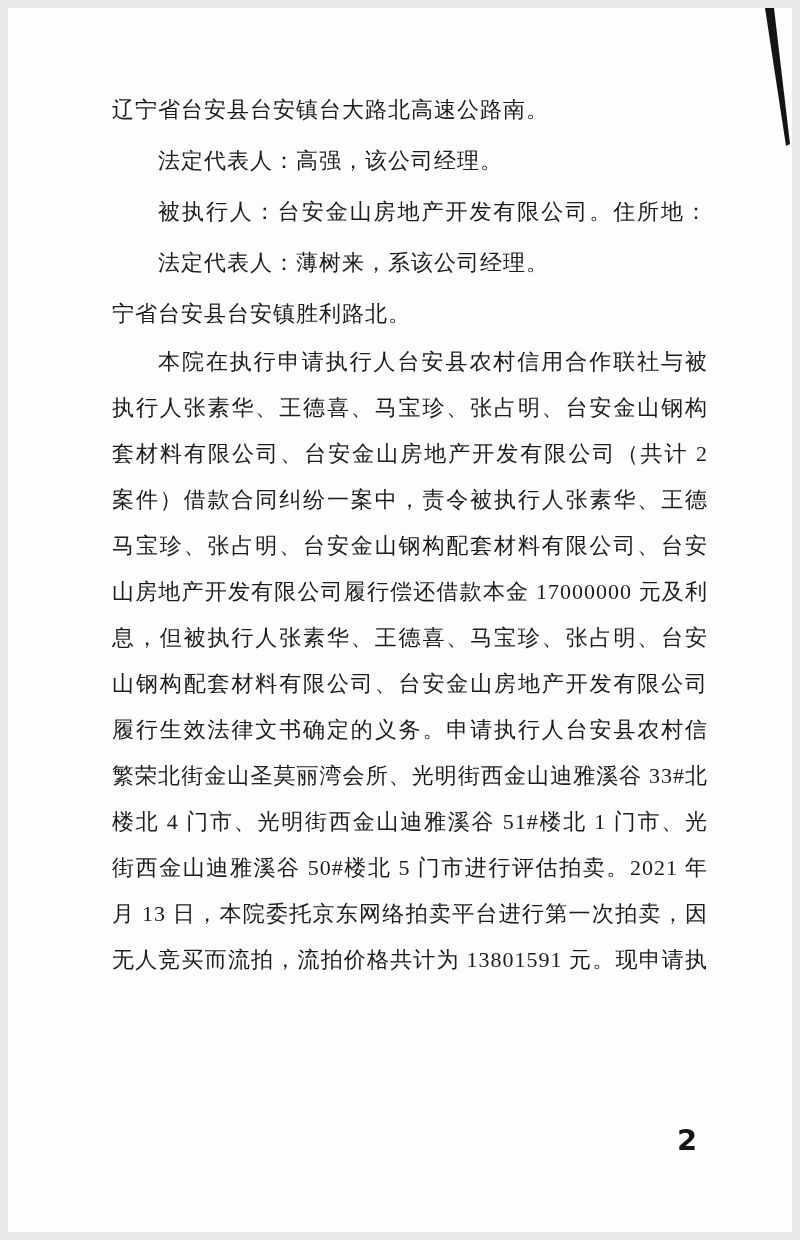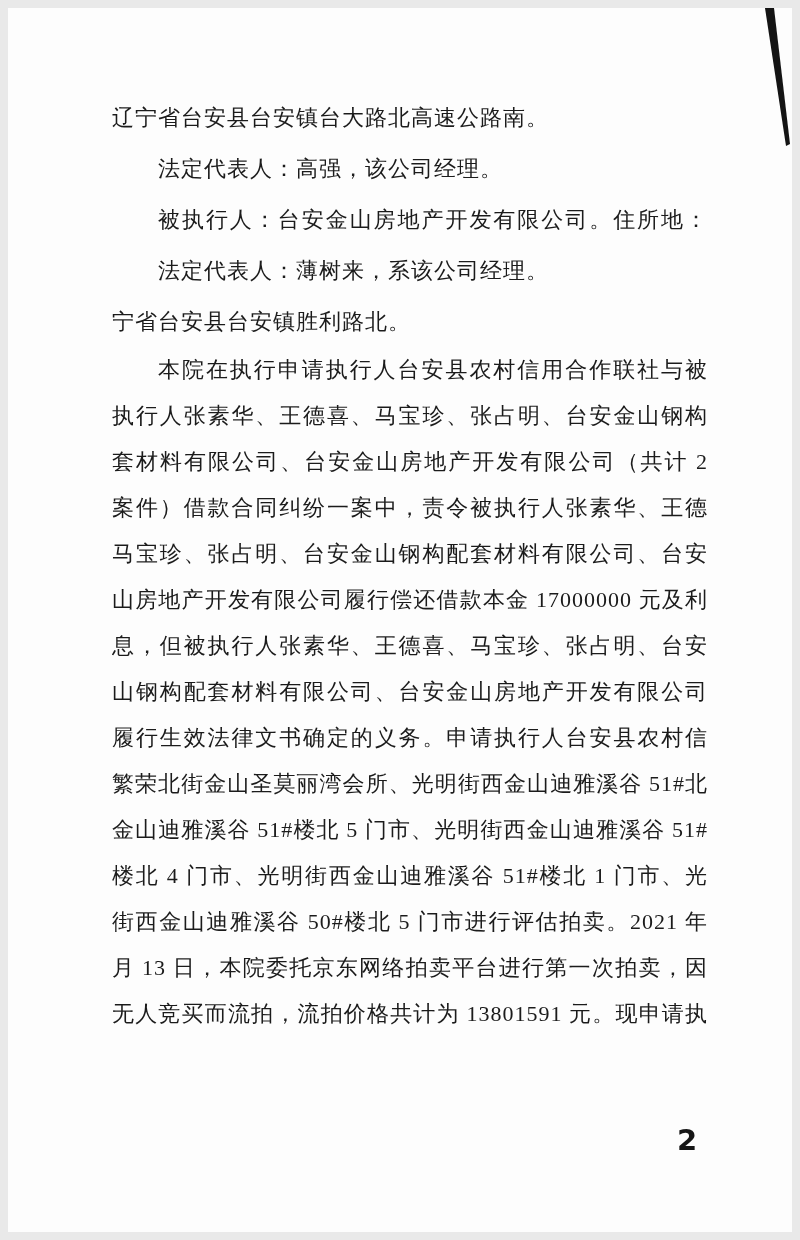--- a/index.html
+++ b/index.html
@@ -27,21 +27,21 @@
     position: absolute;
     top: 0;
     right: 0;
     width: 90px;
     height: 145px;
     pointer-events: none;
   }
   .doc-body {
     position: absolute;
     left: 104px;
-    top: 84px;
+    top: 76px;
     width: 596px;
   }
   .line {
     color: #1b1b1b;
     font-size: 22px;
     letter-spacing: 1px;
     white-space: normal;
     overflow: hidden;
   }
   .block-a .line {
@@ -96,22 +96,21 @@
     <div class="block-b">
       <div class="line ind fill">本院在执行申请执行人台安县农村信用合作联社与被</div>
       <div class="line fill">执行人张素华、王德喜、马宝珍、张占明、台安金山钢构配</div>
       <div class="line fill">套材料有限公司、台安金山房地产开发有限公司（共计 2 件</div>
       <div class="line fill">案件）借款合同纠纷一案中，责令被执行人张素华、王德喜、</div>
       <div class="line fill">马宝珍、张占明、台安金山钢构配套材料有限公司、台安金</div>
       <div class="line fill">山房地产开发有限公司履行偿还借款本金 17000000 元及利</div>
       <div class="line fill">息，但被执行人张素华、王德喜、马宝珍、张占明、台安金</div>
       <div class="line fill">山钢构配套材料有限公司、台安金山房地产开发有限公司未</div>
       <div class="line fill">履行生效法律文书确定的义务。申请执行人台安县农村信用</div>
-      <div class="line fill">繁荣北街金山圣莫丽湾会所、光明街西金山迪雅溪谷 51#北</div>
-      <div class="line fill">金山迪雅溪谷 51#楼北 5 门市、光明街西金山迪雅溪谷 51#</div>
+      <div class="line fill">繁荣北街金山圣莫丽湾会所、光明街西金山迪雅溪谷 33#北</div>
       <div class="line fill">楼北 4 门市、光明街西金山迪雅溪谷 51#楼北 1 门市、光明</div>
       <div class="line fill">街西金山迪雅溪谷 50#楼北 5 门市进行评估拍卖。2021 年 9</div>
       <div class="line fill">月 13 日，本院委托京东网络拍卖平台进行第一次拍卖，因</div>
       <div class="line fill">无人竞买而流拍，流拍价格共计为 13801591 元。现申请执</div>
     </div>
 
   </div>
 
   <div class="page-number">2</div>
 

